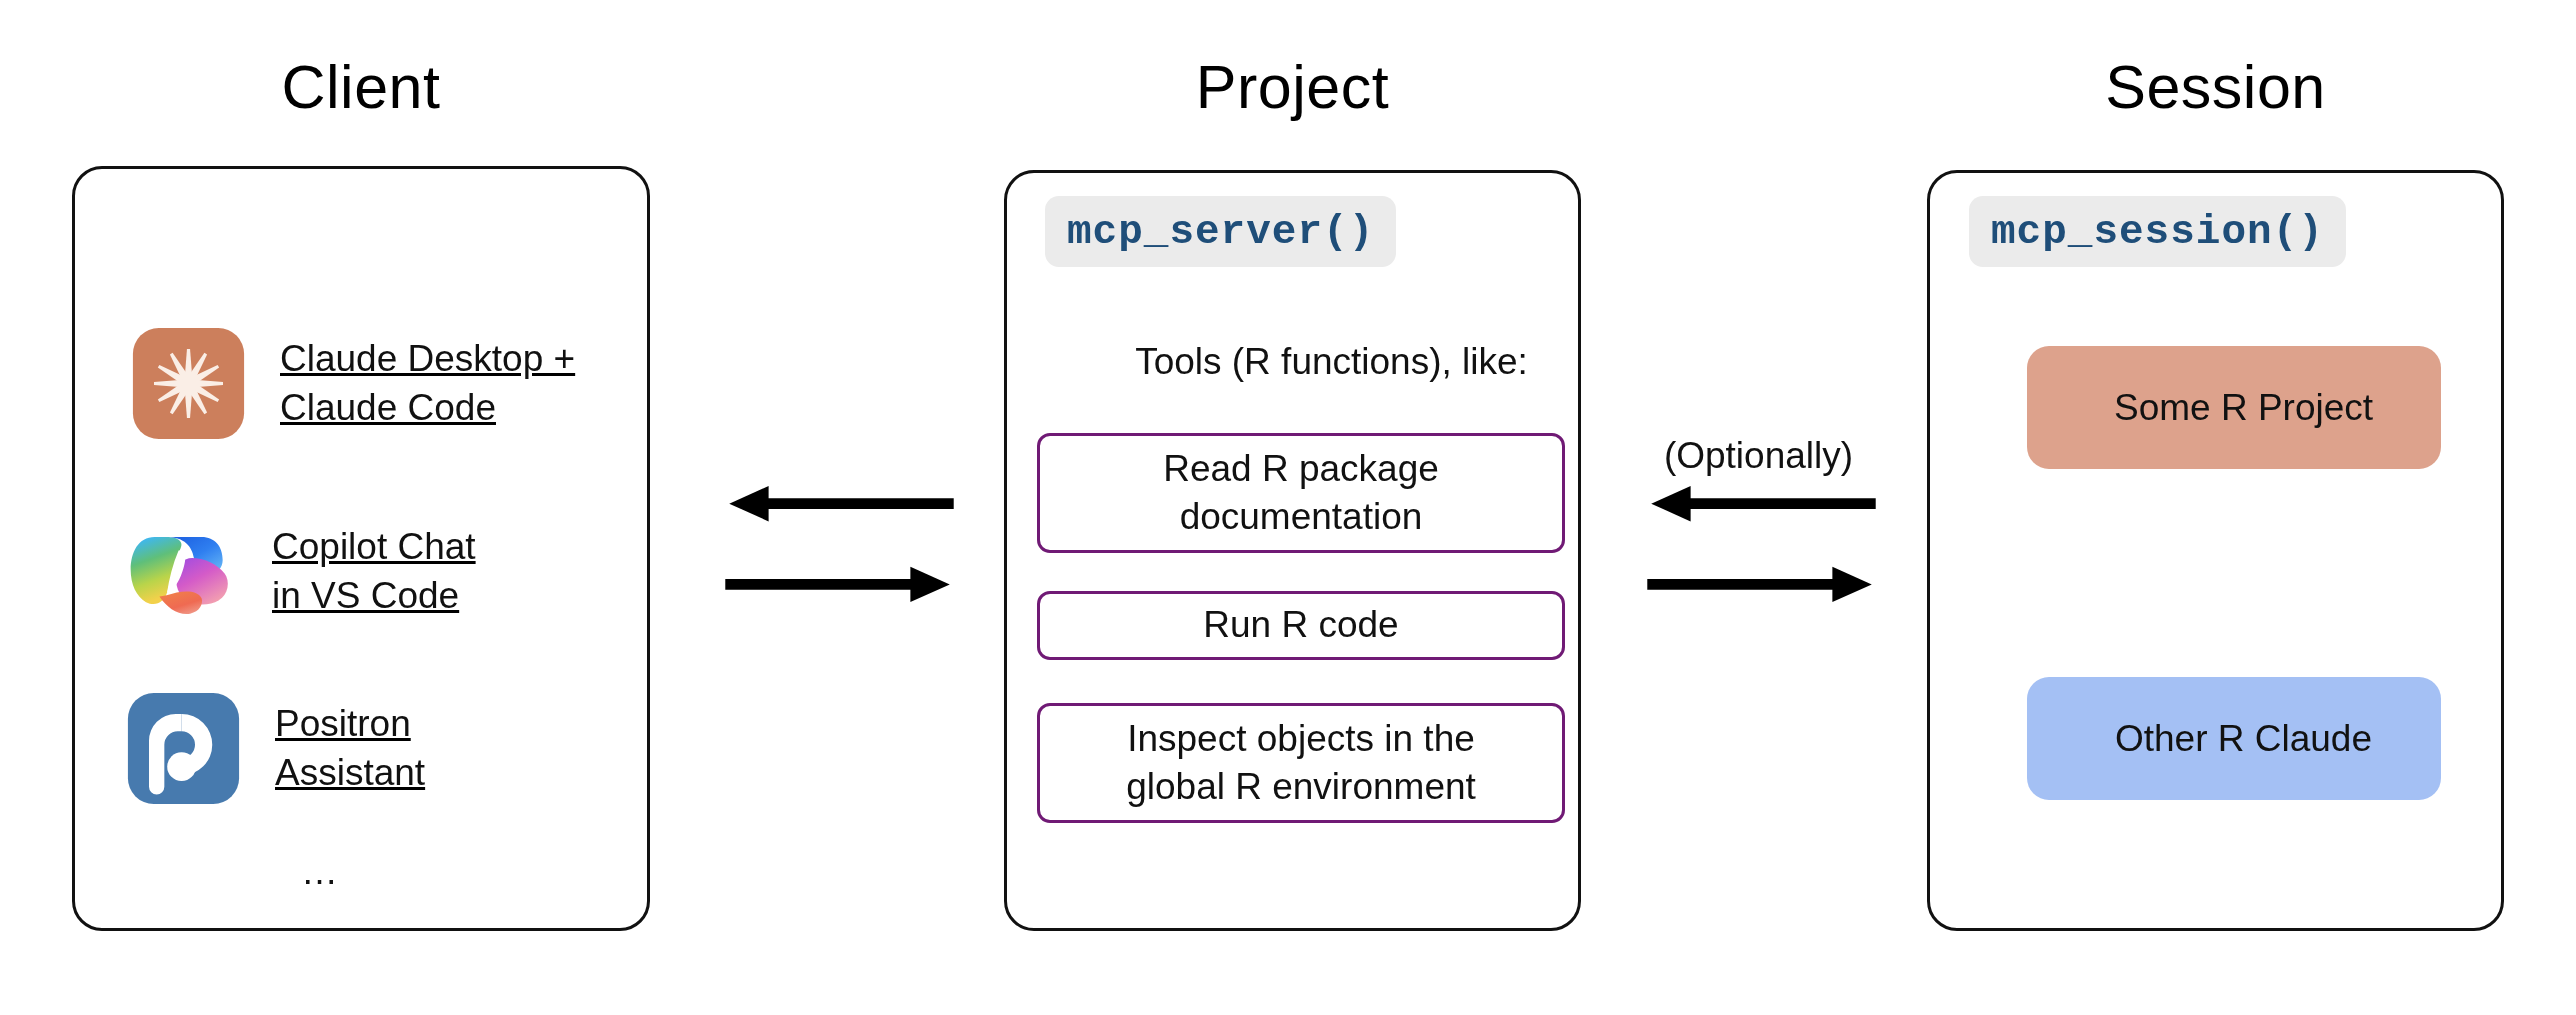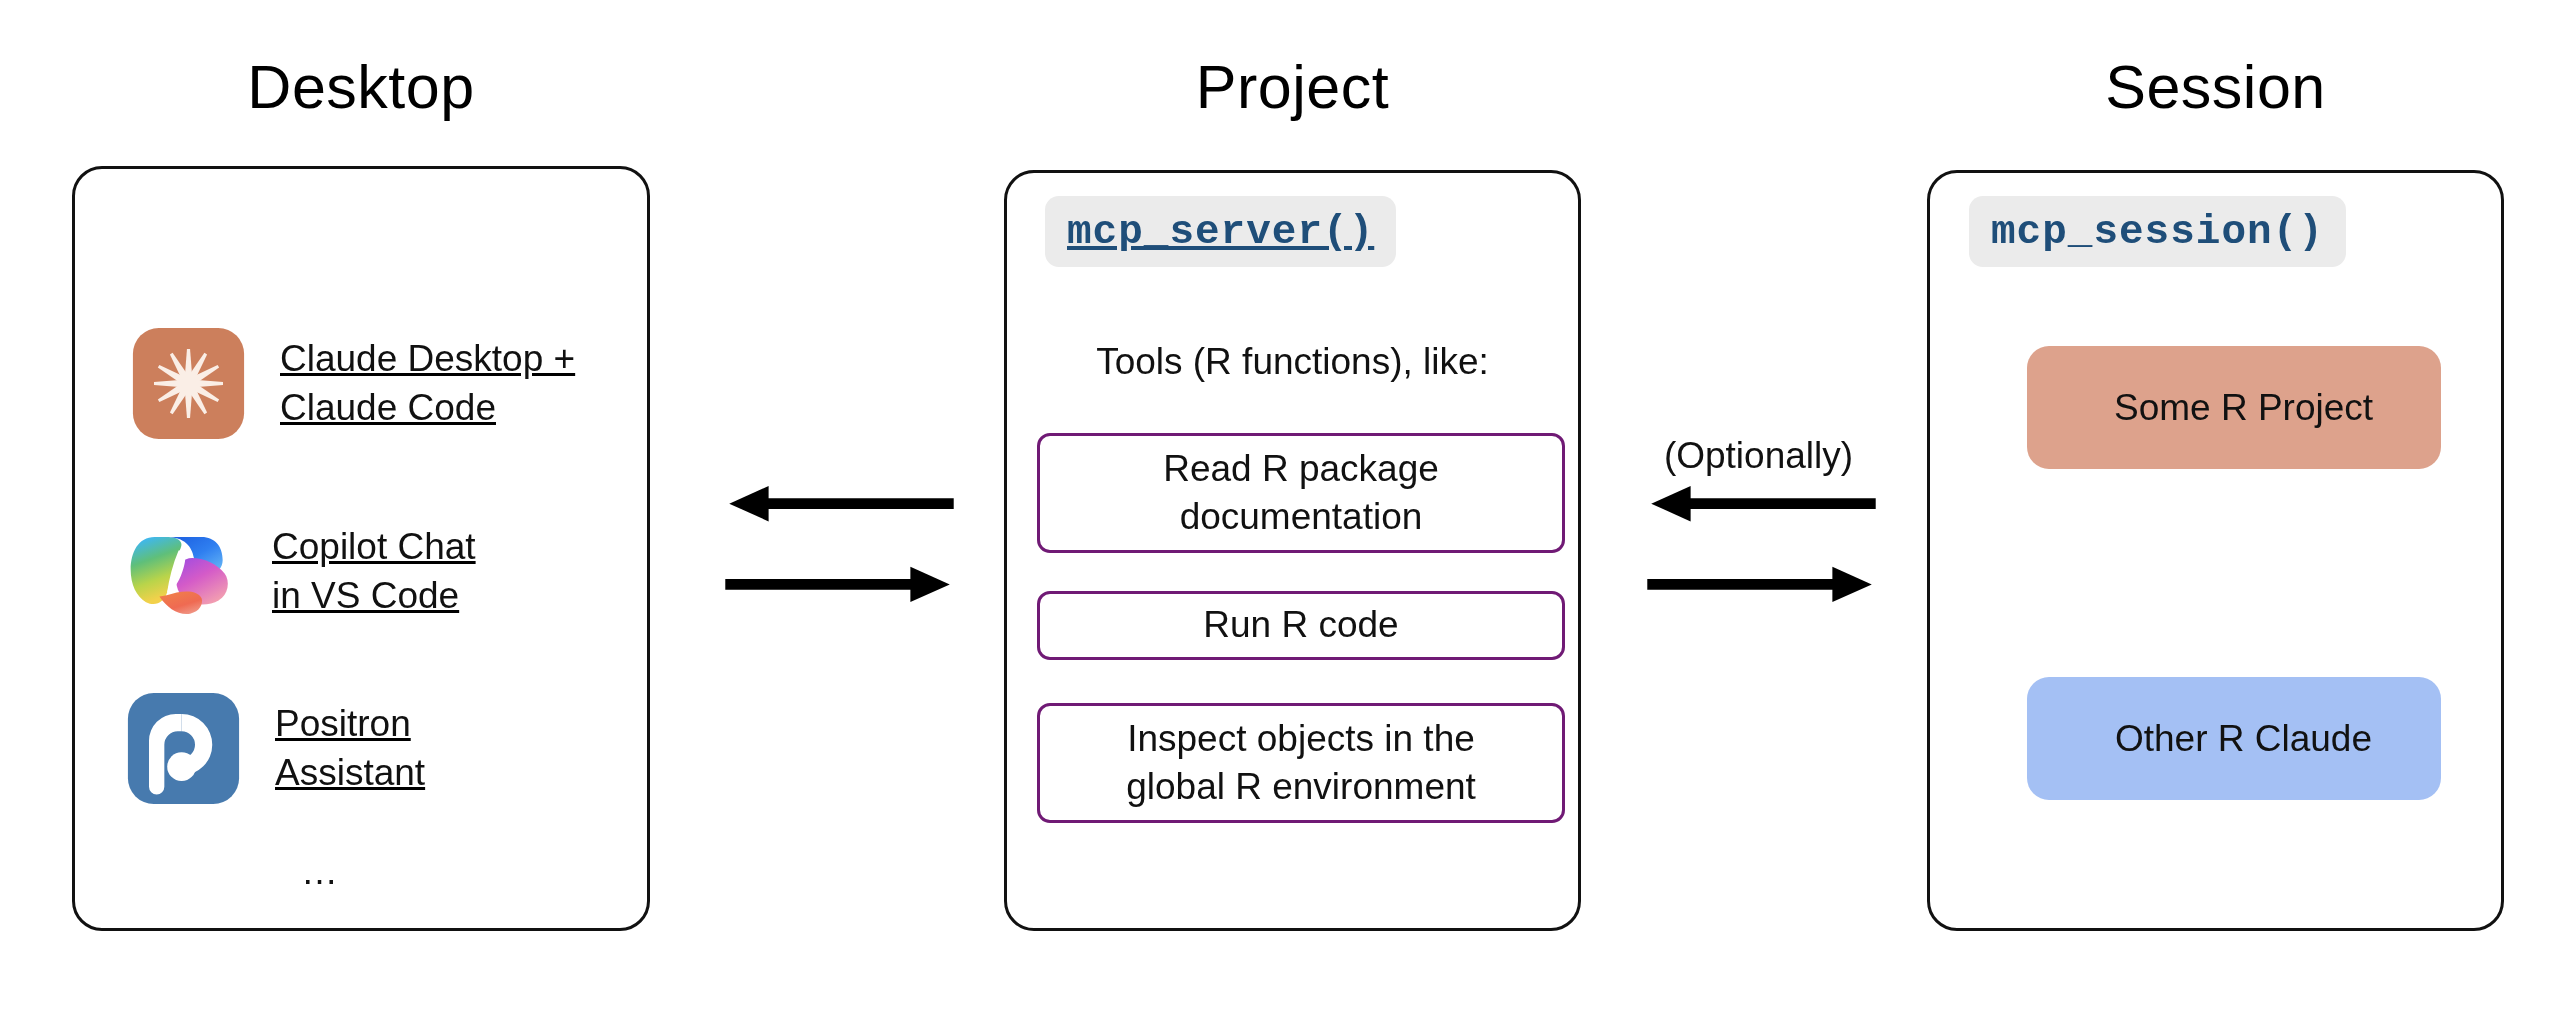--- a/index.html
+++ b/index.html
@@ -58,21 +58,21 @@
     font-family: "Liberation Mono", "DejaVu Sans Mono", monospace;
     font-size: 41px;
     font-weight: 700;
     letter-spacing: 1px;
     display: flex;
     align-items: center;
     padding: 0 22px;
     box-sizing: border-box;
     white-space: nowrap;
   }
-  #chip-server  { left: 1045px; top: 196px; height: 71px; text-decoration: underline; }
+  #chip-server  { left: 1045px; top: 196px; height: 71px; }
   #chip-session { left: 1969px; top: 196px; height: 71px; }
 
   
   .client-row {
     position: absolute;
     display: flex;
     align-items: center;
     gap: 34px;
     text-decoration: underline;
   }
@@ -106,20 +106,21 @@
 
   
   .tools-caption {
     position: absolute;
     left: 1004px;
     top: 341px;
     width: 577px;
     text-align: center;
     font-size: 37px;
     color: #111;
+    padding-left: 39px;
   }
   .tool-box {
     position: absolute;
     left: 1037px;
     width: 528px;
     border: 3px solid #701a75;
     border-radius: 13px;
     box-sizing: border-box;
     background: #fff;
     display: flex;
@@ -166,21 +167,21 @@
     text-align: center;
     font-size: 37px;
     color: #111;
   }
 </style>
 </head>
 <body>
 
 <div class="canvas">
 
-  <div class="col-title" id="title-client">Desktop</div>
+  <div class="col-title" id="title-client">Client</div>
   <div class="col-title" id="title-server">Project</div>
   <div class="col-title" id="title-session">Session</div>
 
   <div class="panel" id="panel-client"></div>
 
   <div class="client-row" id="client-row-0">
     <svg class="app-icon" viewBox="0 0 120 120">
       <rect x="2" y="2" width="116" height="116" rx="27" fill="#cc7f5c"></rect>
       <g fill="#faeee6" transform="translate(60,60)">
         <g>

